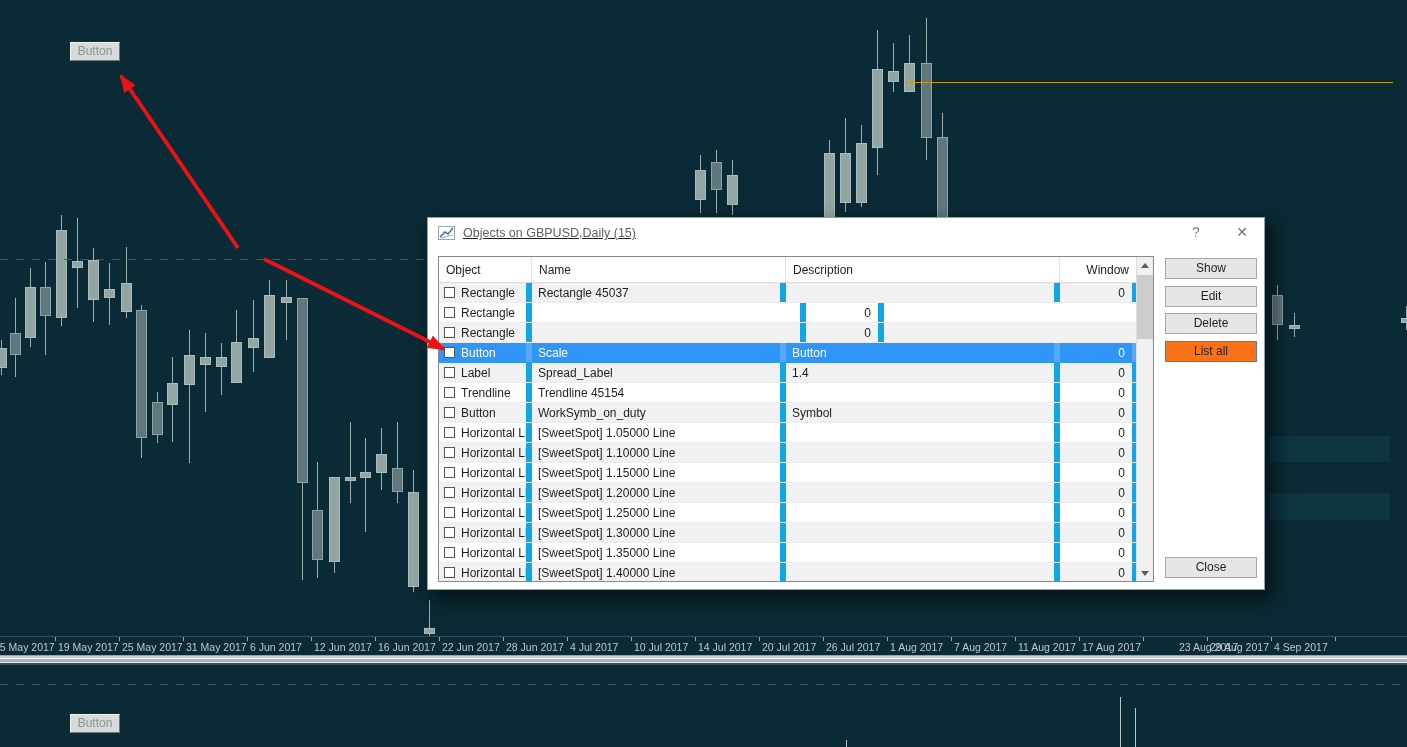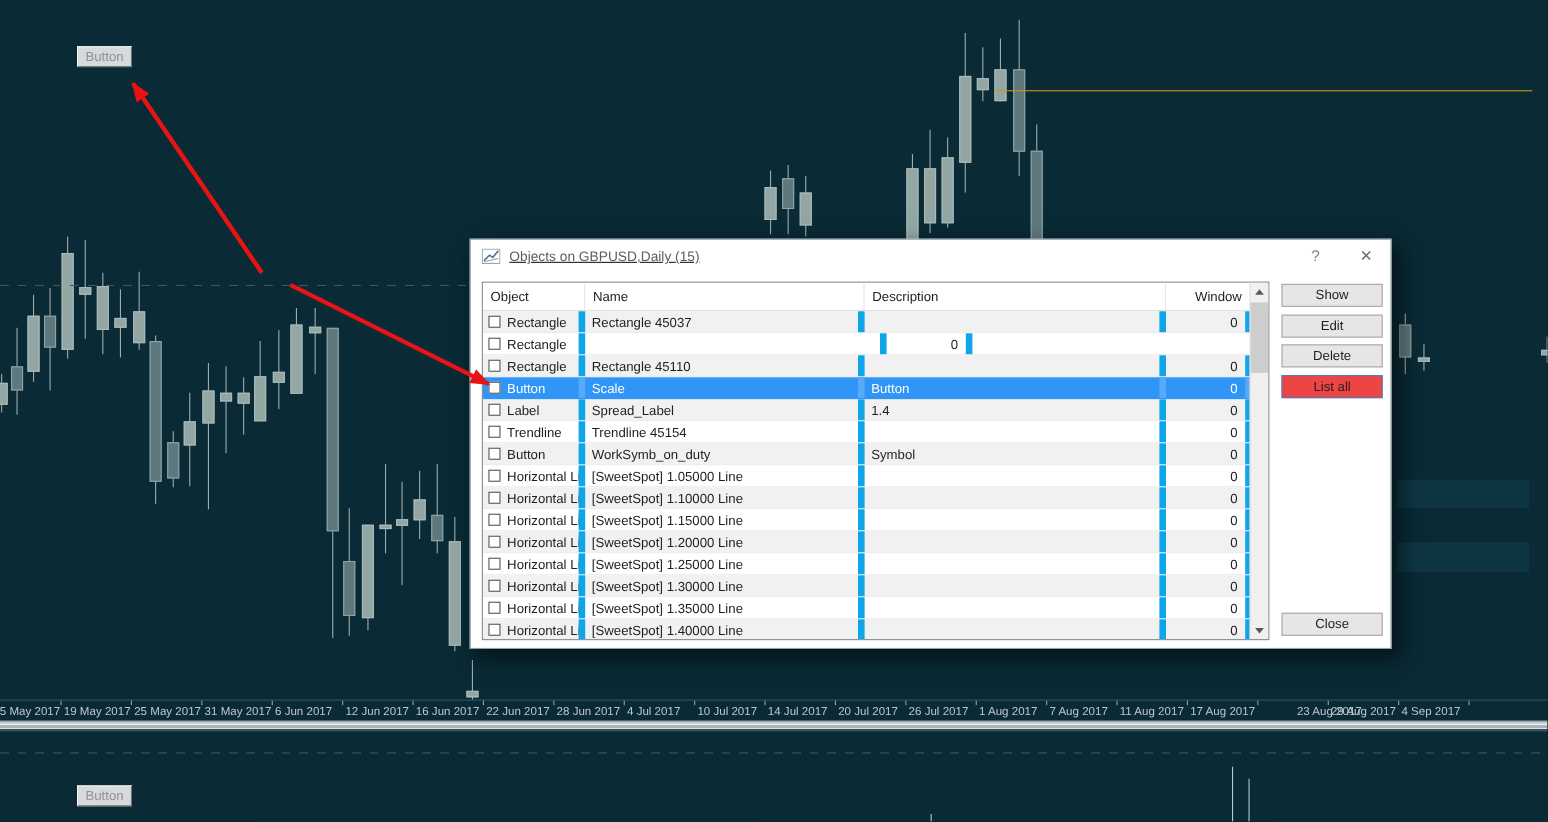--- a/index.html
+++ b/index.html
@@ -70,21 +70,21 @@
   #sb-up{ top:0; } #sb-down{ bottom:0; }
   .arr { width:0; height:0; border-left:4px solid transparent; border-right:4px solid transparent; }
   .arr.up { border-bottom:5px solid #5a5a5a; }
   .arr.down { border-top:5px solid #5a5a5a; }
   #sb-thumb { position:absolute; left:0; top:18px; width:16px; height:64px; background:#cdcdcd; }
   
   .dlg-btn { position:absolute; left:737px; width:92px; height:21px;
     background:#e6e6e6; border:1px solid #a6a6a6; font-size:12px; color:#1e1e1e;
     text-align:center; line-height:19px; cursor:default;
     font-family:"Liberation Sans",sans-serif; }
-  .dlg-btn.primary { background:#ef4444; border-color:#3f85c6; }
+  .dlg-btn.primary { background:#f97316; border-color:#3f85c6; }
   
   #arrows { position:absolute; left:0; top:0; z-index:20; pointer-events:none; }
 </style>
 </head>
 <body>
 
 <div id="screen">
 
   <div id="main-chart" class="panel">
     <div id="candles-layer">
@@ -274,21 +274,20 @@
               <span>Rectangle</span>
             </div>
             <div class="tcell cell-desc"></div>
             <div class="tcell cell-win">0</div>
           </div>
           <div class="trow gray">
             <div class="tcell cell-obj">
               <div class="cbx"></div>
               <span>Rectangle</span>
             </div>
-            <div class="tcell cell-name">Rectangle 45110</div>
             <div class="tcell cell-desc"></div>
             <div class="tcell cell-win">0</div>
           </div>
           <div class="trow sel">
             <div class="tcell cell-obj">
               <div class="cbx"></div>
               <span>Button</span>
             </div>
             <div class="tcell cell-name">Scale</div>
             <div class="tcell cell-desc">Button</div>

